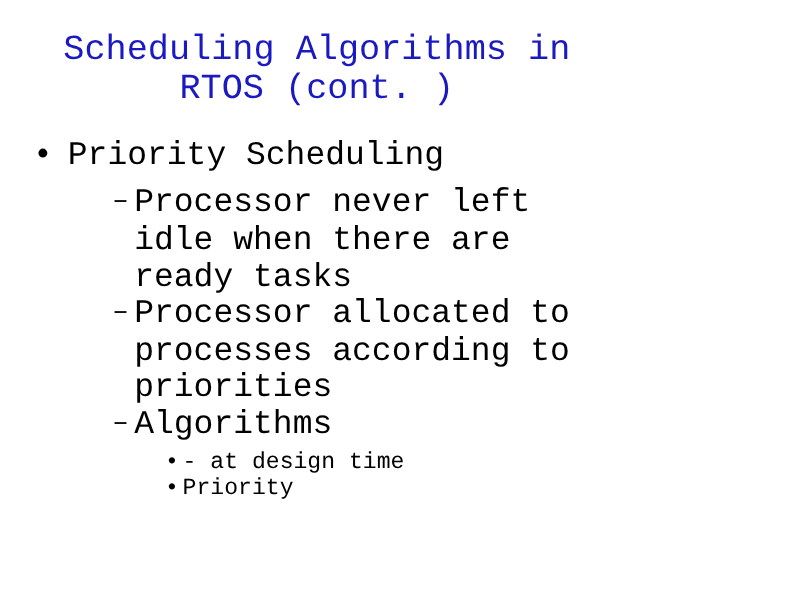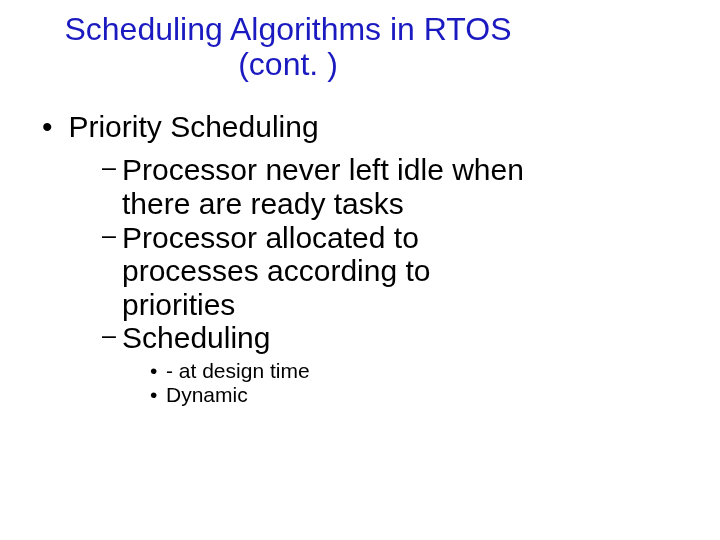--- a/index.html
+++ b/index.html
@@ -9,32 +9,32 @@
     height: 540px;
     background: #ffffff;
     font-family: "Comic Sans MS", "Comic Sans", cursive, sans-serif;
     color: #000000;
   }
   .slide {
     width: 576px;
     height: 540px;
     position: relative;
     box-sizing: border-box;
-    padding: 12px 30px 0 30px;
+    padding: 28px 30px 0 30px;
+    font-family: Liberation Mono, monospace;
   }
   .title {
     font-size: 32px;
     color: #1a1ac0;
     margin: 0 0 28px 0;
     text-align: center;
     font-weight: normal;
     line-height: 1.1;
   }
   .L1 {
-    margin-left: 12px;
     margin-bottom: 10px;
   }
   .L1 .bullet {
     display: inline-block;
     width: 22px;
     vertical-align: top;
     font-size: 30px;
     line-height: 1.1;
   }
   .L1 .text {
@@ -105,28 +105,28 @@
     <div class="L2-row">
       <span class="dash">–</span>
       <span class="text">Processor never left idle when there are ready tasks</span>
     </div>
     <div class="L2-row">
       <span class="dash">–</span>
       <span class="text">Processor allocated to processes according to priorities</span>
     </div>
     <div class="L2-row">
       <span class="dash">–</span>
-      <span class="text">Scheduling</span>
+      <span class="text">Algorithms</span>
     </div>
   </div>
 
   <div class="L3-block">
     <div class="L3-row L3">
       <span class="dot">•</span>
       <span class="desc">- at design time</span>
     </div>
     <div class="L3-row L3">
       <span class="dot">•</span>
-      <span class="label">Dynamic</span>
+      <span class="label">Priority</span>
     </div>
   </div>
 
 </div>
 
 </body></html>

